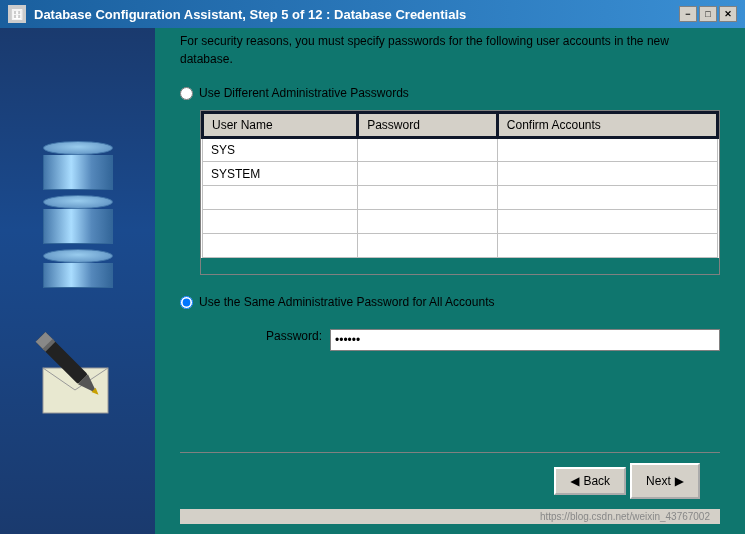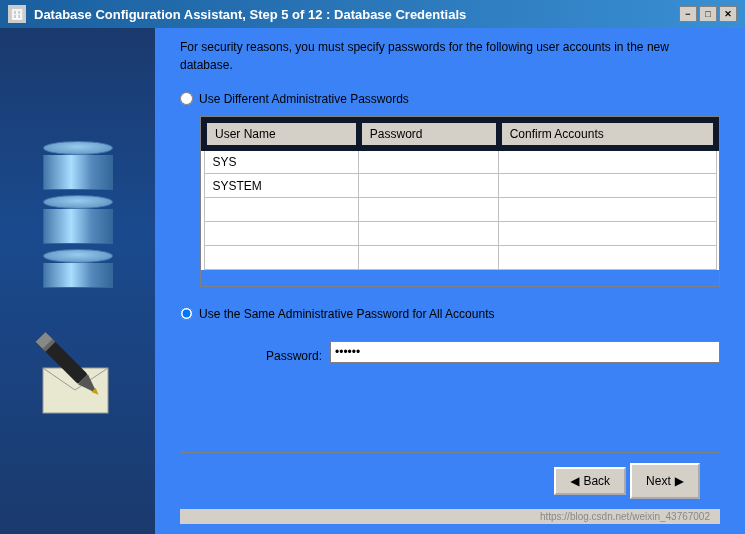--- a/index.html
+++ b/index.html
@@ -106,35 +106,35 @@
       border-left: 1px solid #336699;
       border-right: 1px solid #336699;
       border-bottom: 1px solid #336699;
     }
 
     
     .right-panel {
       flex: 1;
       display: flex;
       flex-direction: column;
-      padding: 10px 25px 10px 25px;
-      background: #3b82f6;
+      padding: 4px 25px 10px 25px;
+      background: #0f766e;
     }
 
     .description-text {
       font-size: 12px;
       color: #000;
       margin-bottom: 18px;
       line-height: 1.5;
     }
 
     
     .radio-option {
       display: flex;
-      align-items: flex-start;
+      align-items: center;
       margin-bottom: 10px;
       font-size: 12px;
     }
 
     .radio-option input[type="radio"] {
       margin-right: 6px;
       cursor: pointer;
     }
 
     
@@ -142,21 +142,21 @@
       width: 100%;
       border-collapse: collapse;
       margin-bottom: 16px;
       background: #fff;
       border: 1px solid #808080;
       font-size: 12px;
     }
 
     .credentials-table th {
       background: #d4d0c8;
-      border: 6px solid #0f172a;
+      border: 3px solid #0f172a;
       padding: 4px 8px;
       text-align: left;
       font-weight: normal;
       color: #000;
     }
 
     .credentials-table td {
       border: 1px solid #c0c0c0;
       padding: 4px 8px;
       color: #000;
@@ -174,21 +174,21 @@
       margin-top: 4px;
     }
 
     .password-fields {
       margin-left: 20px;
       margin-top: 10px;
     }
 
     .field-row {
       display: flex;
-      align-items: flex-end;
+      align-items: flex-start;
       margin-bottom: 18px;
     }
 
     .field-label {
       width: 130px;
       font-size: 12px;
       text-align: right;
       padding-right: 8px;
       color: #000;
     }

